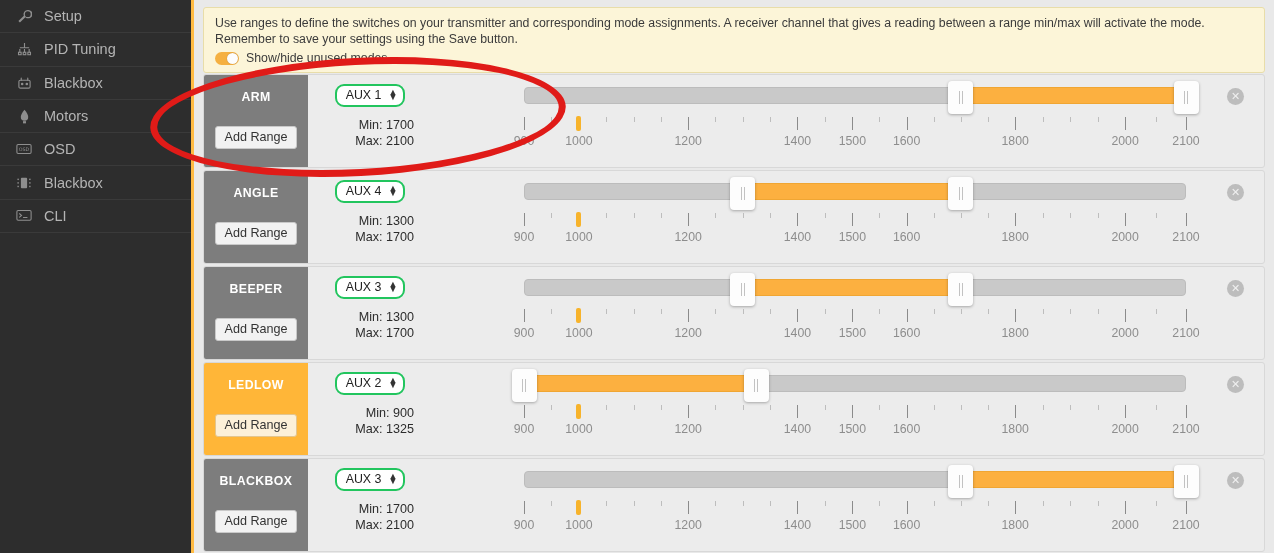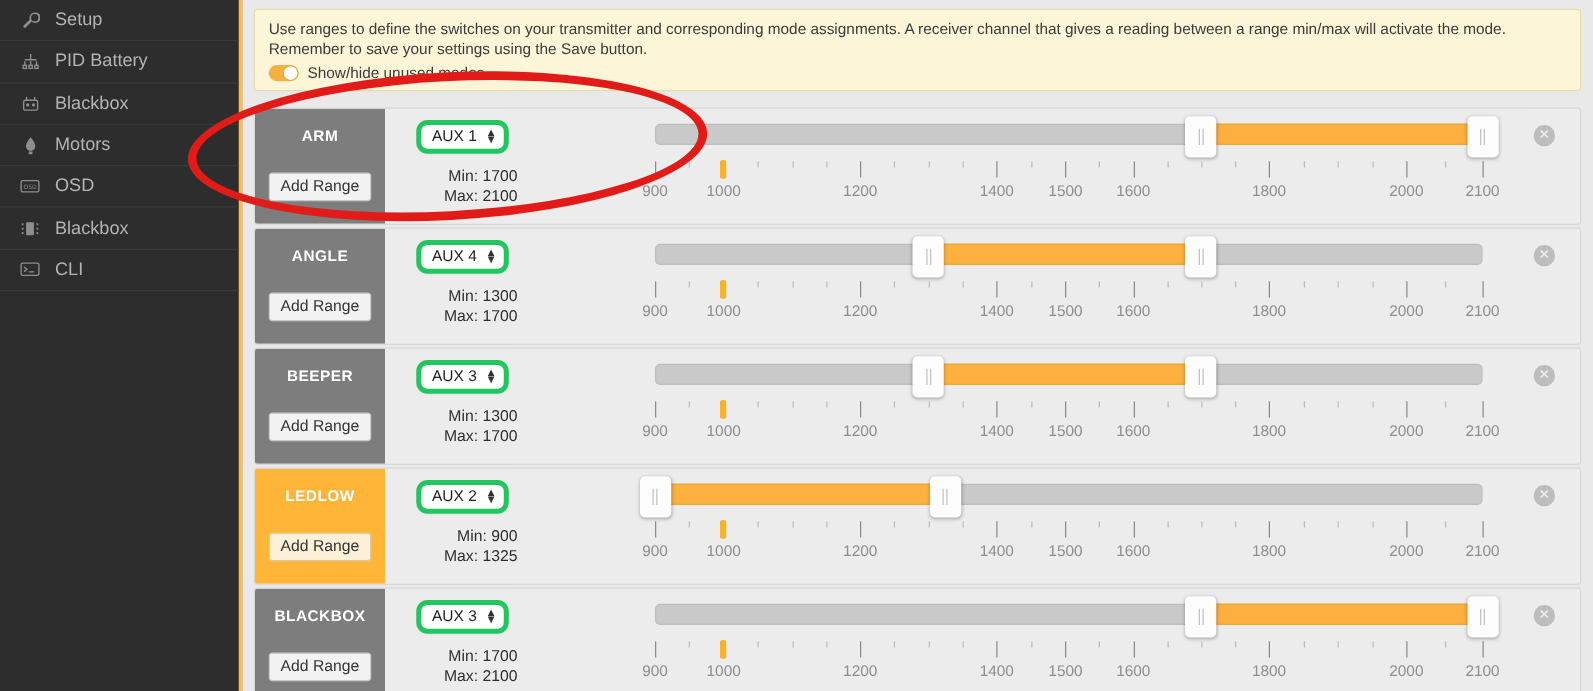--- a/index.html
+++ b/index.html
@@ -48,21 +48,21 @@
     padding: 7px 9px 0 9px;
     overflow: hidden;
   }
 
   
   #banner {
     background: #fcf5d8;
     border: 1px solid #e8dda9;
     border-radius: 3px;
     padding: 8px 11px 7px 11px;
-    margin-bottom: 13px;
+    margin-bottom: 1px;
   }
   #banner-text {
     font-size: 12.3px;
     color: #3b3b3b;
     line-height: 15.5px;
     max-width: 1030px;
   }
   #toggle-row {
     display: flex; align-items: center;
     margin-top: 4px;
@@ -130,21 +130,21 @@
     padding: 8px 0 0 0;
   }
   .ctl-col {
     position: absolute;
     left: 16px; top: 9px;
     width: 92px;
     display: flex; flex-direction: column; align-items: center;
   }
   .aux-select {
     background: #fff;
-    border: 4px solid #22c55e;
+    border: 2px solid #22c55e;
     border-radius: 9px;
     font-size: 12.4px;
     color: #222;
     padding: 2px 6px 3px 9px;
     display: flex; align-items: center;
     cursor: pointer;
     min-width: 66px;
     justify-content: space-between;
   }
   .aux-select .spin {
@@ -266,21 +266,21 @@
       <div class="nav-item">
         <span class="nav-icon">
           <svg width="15" height="14" viewBox="0 0 16 15" fill="none" stroke="currentColor" stroke-width="1.2">
             <path d="M8 1.2v3.2M3 7.6V11M8 7.6V11M13 7.6V11"></path>
             <path d="M3 6.2h10M8 4.4v1.8"></path>
             <rect x="1.6" y="11" width="2.8" height="2.6"></rect>
             <rect x="6.6" y="11" width="2.8" height="2.6"></rect>
             <rect x="11.6" y="11" width="2.8" height="2.6"></rect>
           </svg>
         </span>
-        <span>PID Battery</span>
+        <span>PID Tuning</span>
       </div>
       <div class="nav-item">
         <span class="nav-icon">
           <svg width="15" height="14" viewBox="0 0 16 15" fill="none" stroke="currentColor" stroke-width="1.2">
             <rect x="2" y="4.5" width="12" height="8.5" rx="1.5"></rect>
             <path d="M4.5 4.5V2.2M11.5 4.5V2.2" stroke-linecap="round"></path>
             <circle cx="5.5" cy="8.5" r="1.4" fill="currentColor" stroke="none"></circle>
             <circle cx="10.5" cy="8.5" r="1.4" fill="currentColor" stroke="none"></circle>
           </svg>
         </span>

